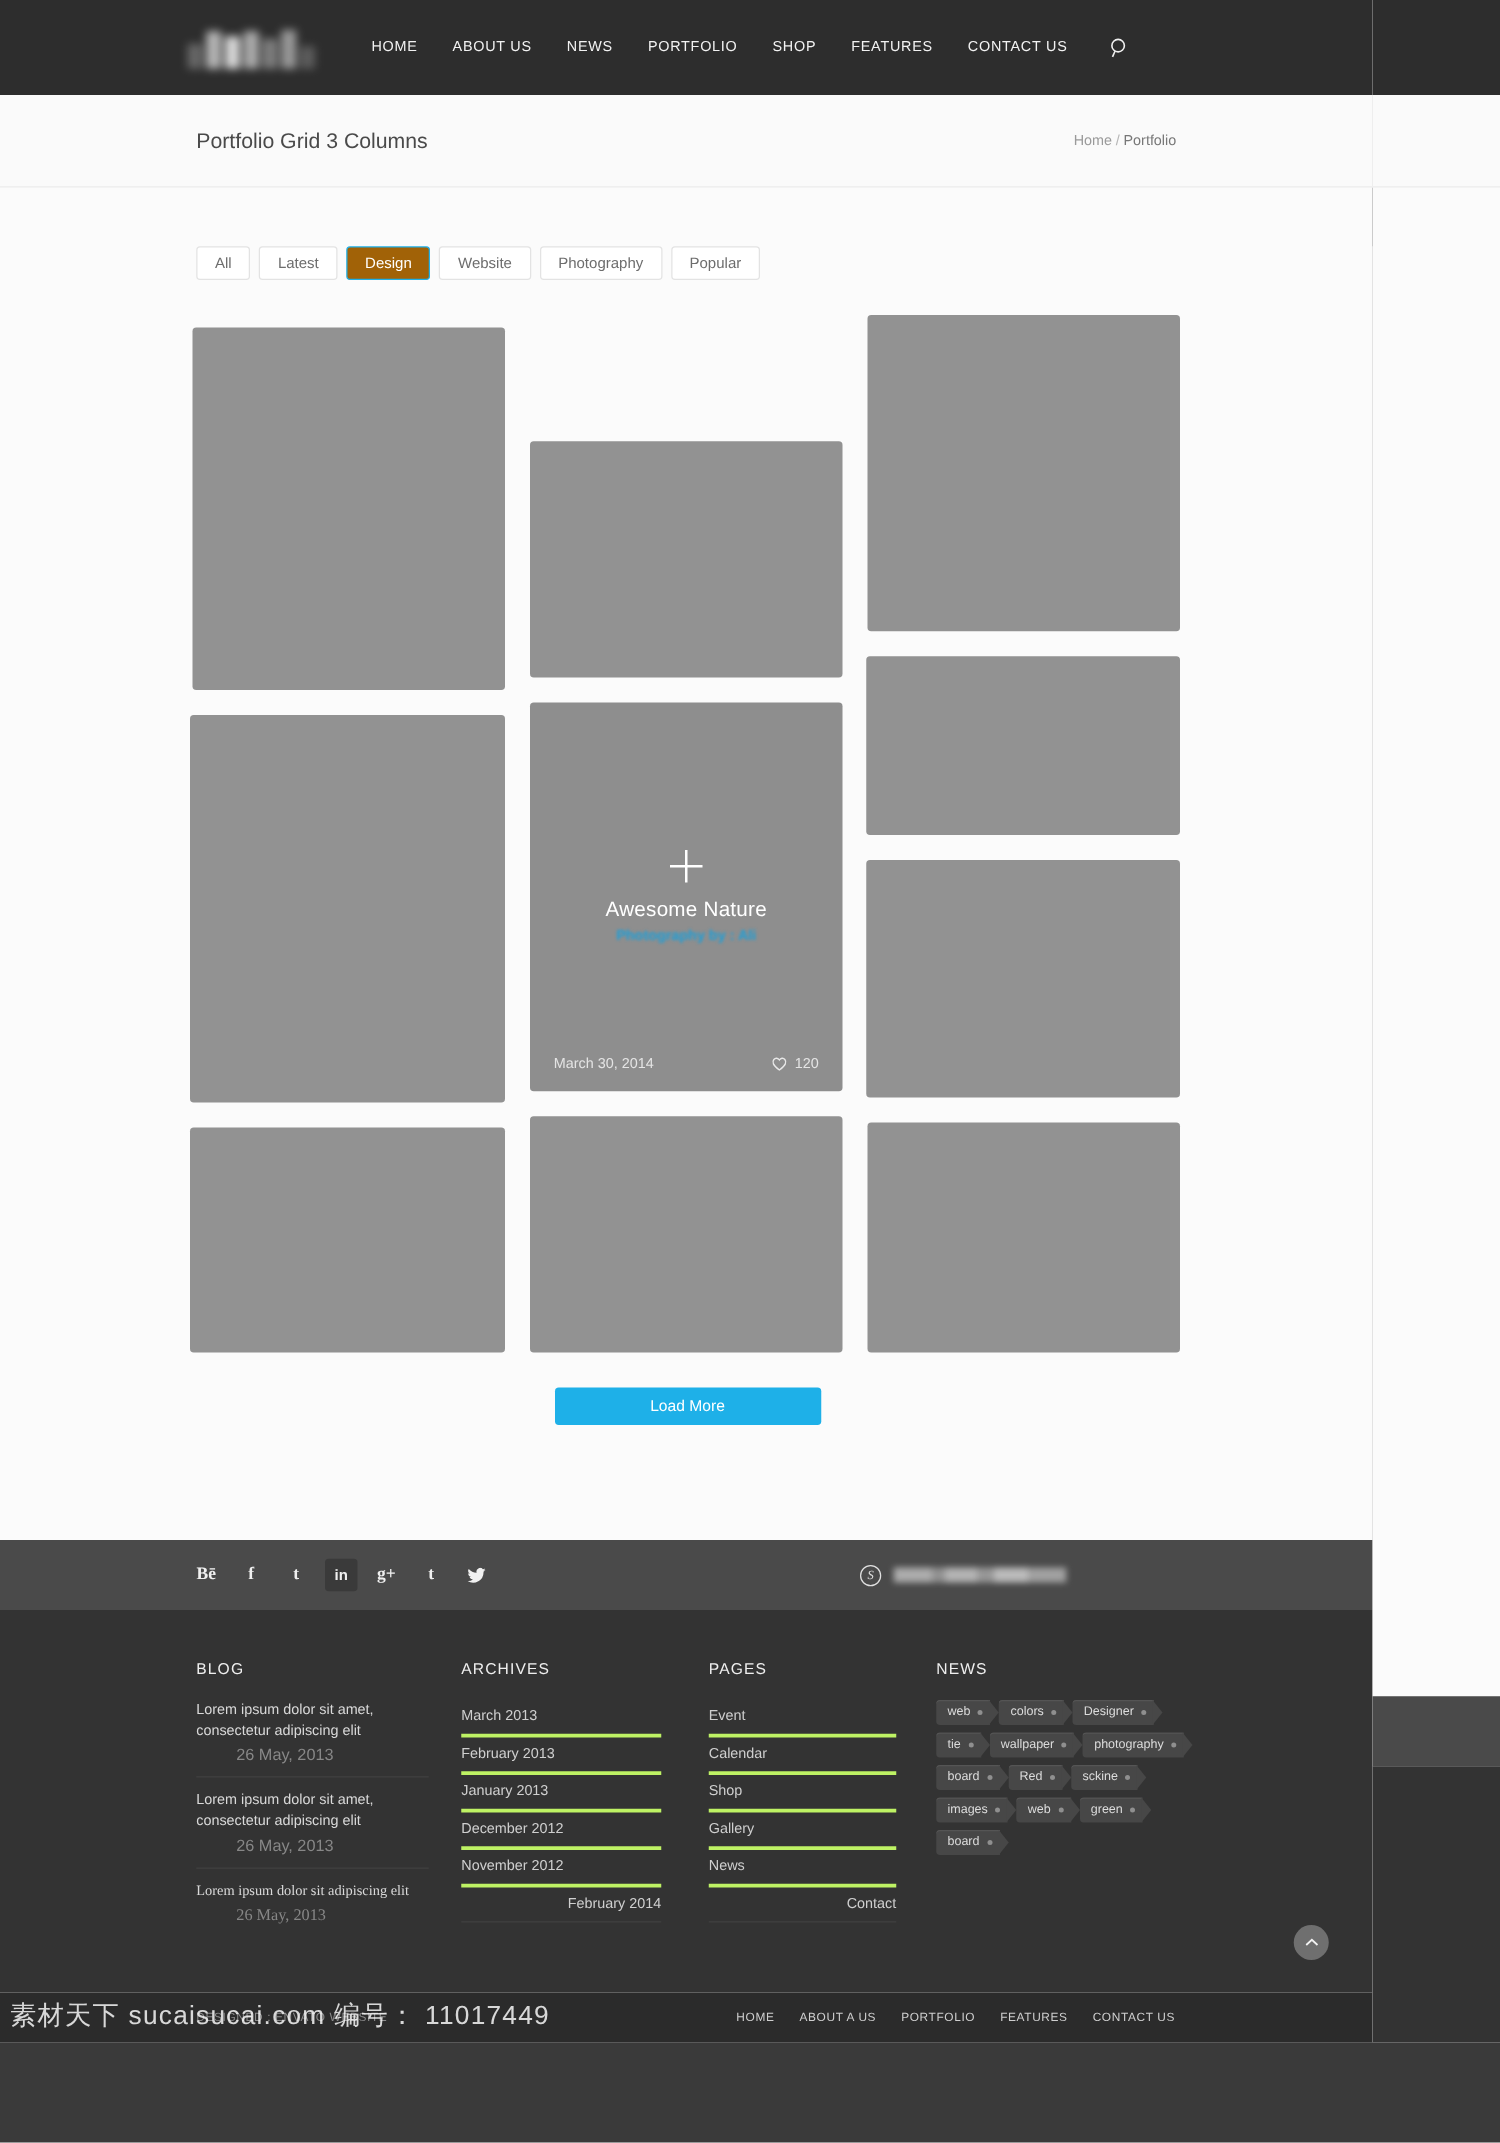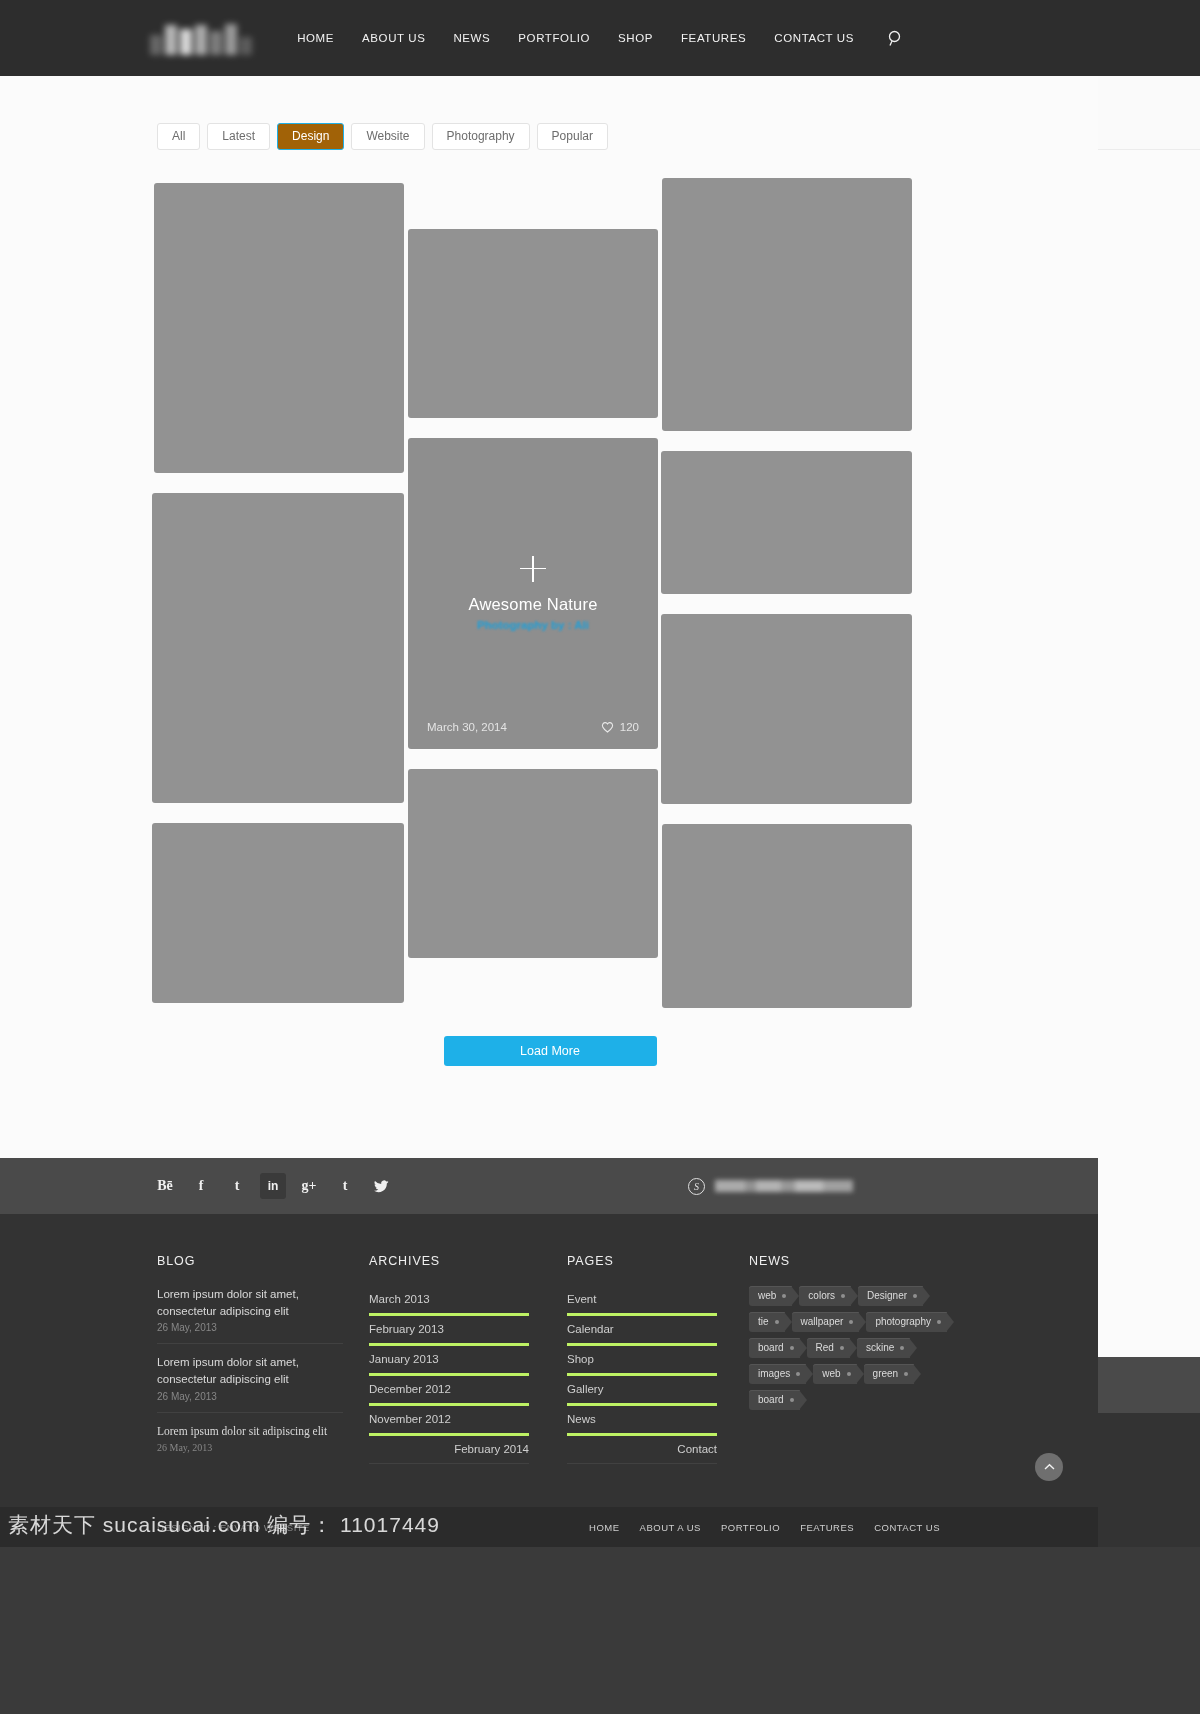--- a/index.html
+++ b/index.html
@@ -111,24 +111,24 @@
   }
   .filter.active {
     background: #a16207;
     border-color: #1eb0e8;
     color: #fff;
   }
 
   
   .grid {
     display: flex;
-    gap: 4px;
+    gap: 20px;
     margin: 28px 0 0 154px;
     width: 792px;
-    align-items: center;
+    align-items: flex-end;
   }
   .col { display: flex; flex-direction: column; gap: 20px; width: 250px; }
   .tile {
     background: #929292;
     border-radius: 3px;
     position: relative;
     overflow: hidden;
   }
   .tile.hover {
     background: #8e8e8e;
@@ -239,21 +239,21 @@
   .fcol h4 {
     color: #efefef;
     font-size: 12.5px;
     font-weight: 400;
     letter-spacing: .9px;
     margin-bottom: 18px;
   }
   .blog-item { border-bottom: 1px solid #414141; padding-bottom: 10px; margin-bottom: 10px; }
   .blog-item:last-child { border-bottom: none; font-family: Liberation Serif, serif; }
   .blog-item .t { color: #d9d9d9; font-size: 11.5px; line-height: 1.45; }
-  .blog-item .d { color: #878787; font-size: 10px; margin-top: 3px; }
+  .blog-item .d { color: #878787; font-size: 13px; margin-top: 3px; margin-left: 32px; }
 
   .flink {
     display: block;
     color: #cfcfcf;
     font-size: 11.5px;
     text-decoration: none;
     padding: 7px 0 8px;
     border-bottom: 3px solid #bef264;
   }
   .flink:last-child { border-bottom: 1px solid #414141; text-align: right; }
@@ -373,20 +373,26 @@
       <a href="#">CONTACT US</a>
     </nav>
     <div class="search-btn">
       <svg width="17" height="17" viewBox="0 0 17 17">
         <circle cx="7.5" cy="6.5" r="5" fill="none" stroke="#f0f0f0" stroke-width="1.3"></circle>
         <line x1="5" y1="11" x2="3" y2="15.5" stroke="#f0f0f0" stroke-width="1.3"></line>
       </svg>
     </div>
   </div>
 
+  <div class="titlebar">
+    <div class="page-title">Portfolio Grid 3 Columns</div>
+    <div class="breadcrumb">
+      <a href="#" style="color:#9a9a9a;text-decoration:none">Home</a><span class="sep">/</span><span class="cur">Portfolio</span>
+    </div>
+  </div>
 
   <div class="content">
 
     <div class="filters">
       <button class="filter">All</button>
       <button class="filter">Latest</button>
       <button class="filter active">Design</button>
       <button class="filter">Website</button>
       <button class="filter">Photography</button>
       <button class="filter">Popular</button>

